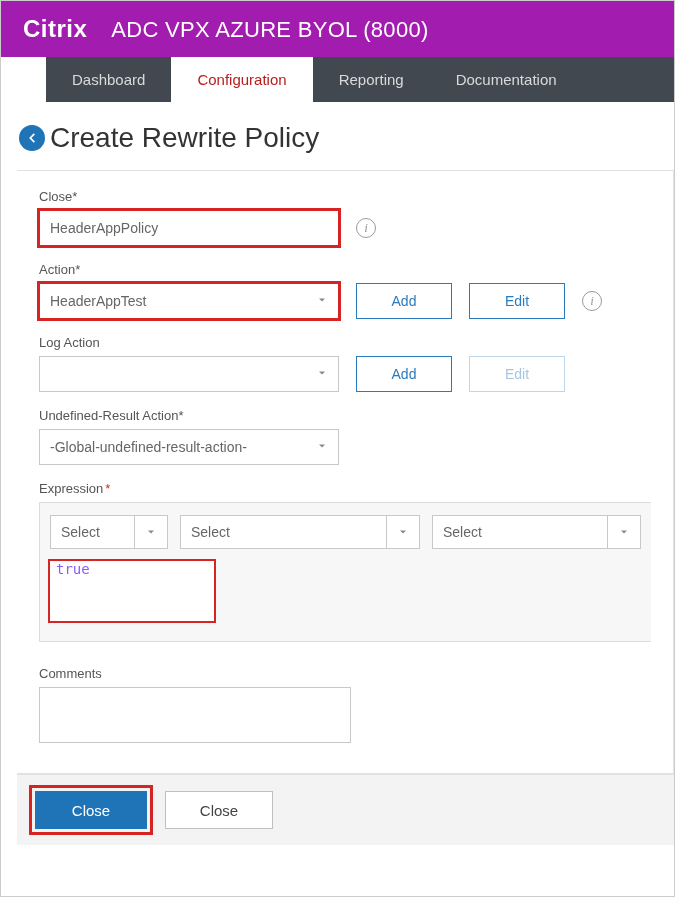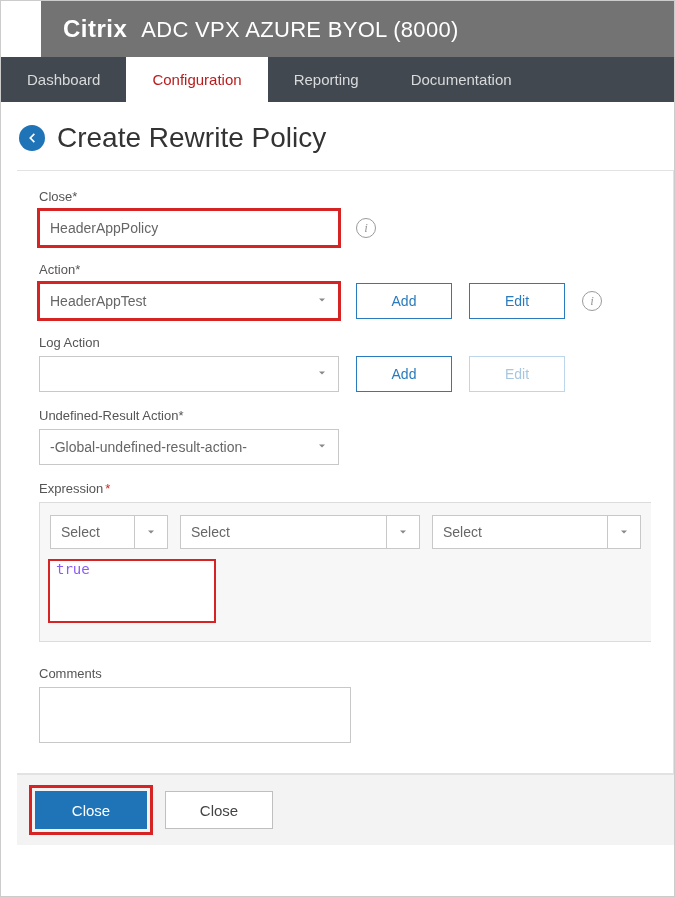--- a/index.html
+++ b/index.html
@@ -5,54 +5,54 @@
   * { box-sizing: border-box; margin: 0; padding: 0; }
   body {
     font-family: "Segoe UI", Arial, sans-serif;
     background: #fff;
     width: 675px;
     height: 897px;
     overflow: hidden;
     border: 1px solid #ccc;
   }
   .header {
-    background: #737373;
+    background: #a21caf;
     color: #fff;
     padding: 14px 22px 14px 22px;
     font-size: 24px;
     display: flex;
     align-items: baseline;
-    gap: 14px;
-    margin-left: 40px;
+    gap: 24px;
   }
   .header .brand { font-weight: 700; letter-spacing: .5px;}
   .header .product { font-weight: 300; font-size: 22px; letter-spacing: .3px;}
   .tabbar {
     background: #41484f;
     display: flex;
     align-items: center;
+    margin-left: 45px;
   }
   .tabbar .tab {
     color: #d8dadc;
     padding: 14px 26px;
     font-size: 15px;
     cursor: pointer;
     white-space: nowrap;
   }
   .tabbar .tab.active {
     background: #fff;
     color: #b91c1c;
   }
   .page {
     padding: 10px 0 0 0;
   }
   .page-title-row {
     display: flex;
     align-items: center;
-    gap: 12px;
+    gap: 5px;
     padding: 10px 18px 16px 18px;
   }
   .back-btn {
     width: 26px; height: 26px;
     border-radius: 50%;
     background: #1f73b7;
     display: flex; align-items: center; justify-content: center;
     cursor: pointer;
   }
   .back-btn svg { width: 14px; height: 14px; fill: #fff; }

